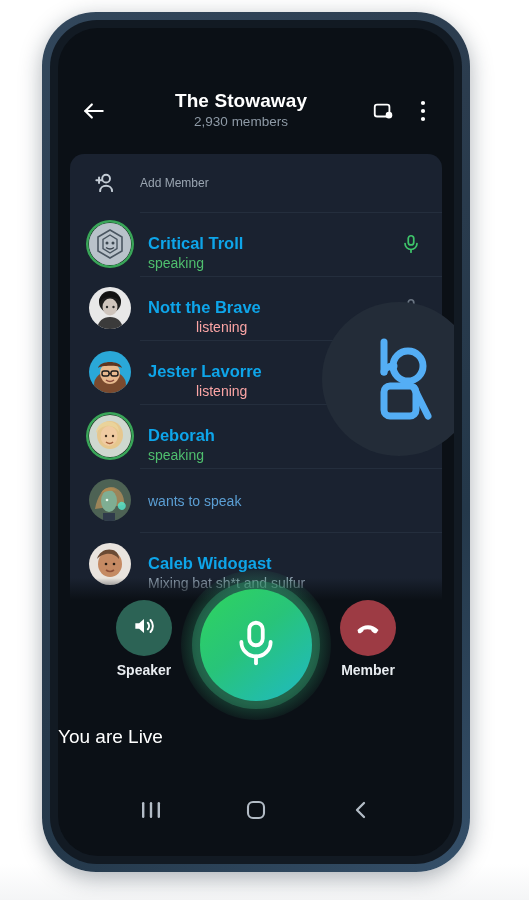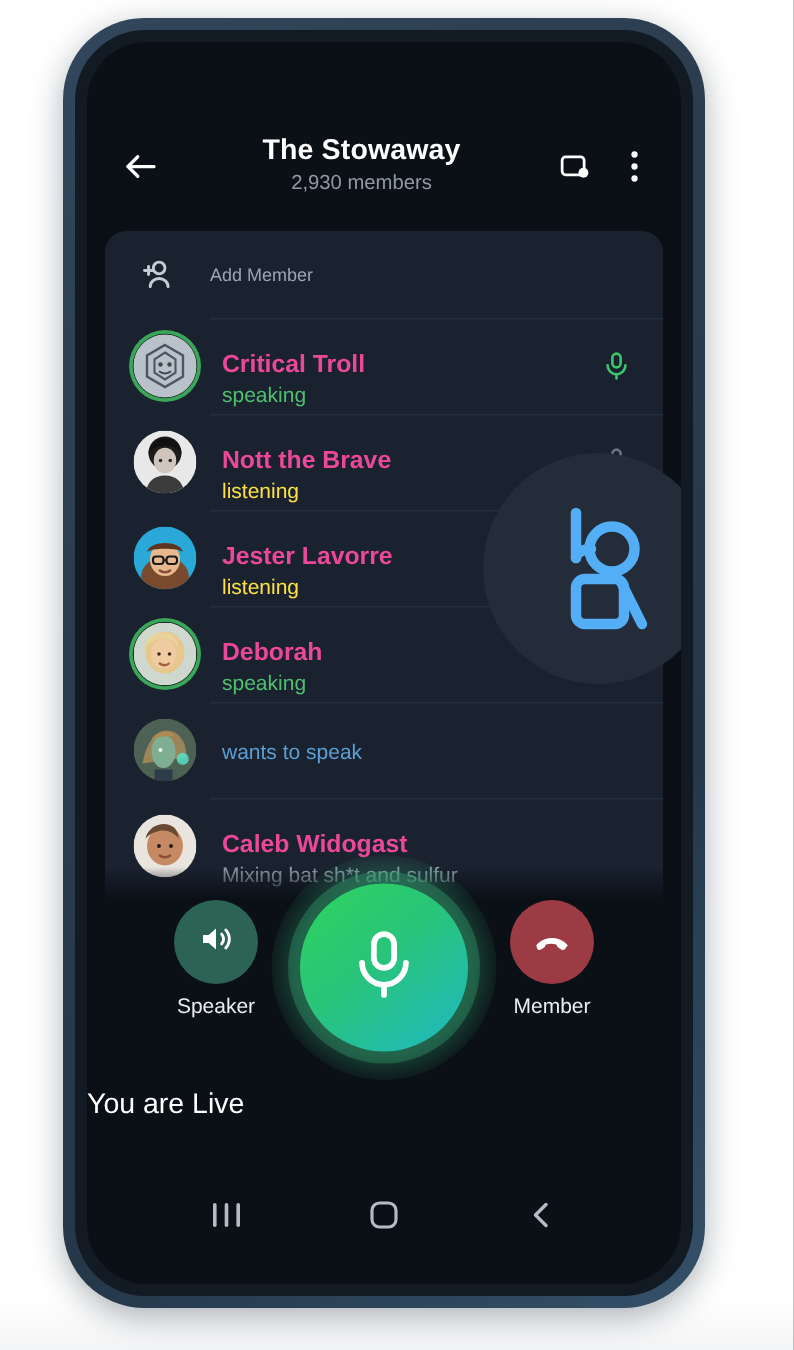--- a/index.html
+++ b/index.html
@@ -149,35 +149,35 @@
   .avatar-wrap.ring-speaking {
     box-shadow: 0 0 0 2.5px #3aa65a inset;
     background: #122018;
   }
   .member-text {
     margin-left: 14px;
     flex: 1 1 auto;
     min-width: 0;
   }
   .member-name {
-    color: #ec4899;
+    color: #0ea5e9;
     font-size: 16.5px;
     font-weight: bold;
     line-height: 20px;
     white-space: nowrap;
     margin-top: 17px;
   }
   .member-status {
     font-size: 14px;
     line-height: 18px;
     margin-top: 1px;
     white-space: nowrap;
   }
   .st-speaking { color: #4fbf6e; }
-  .st-listening { color: #fde047; }
+  .st-listening { color: #fca5a5; margin-left: 48px; }
   .st-wants { color: #5b9fd4; }
   .st-plain { color: #90a0b0; }
   .mic-cell {
     width: 34px; flex: 0 0 34px;
     display: flex; align-items: center; justify-content: center;
   }
   .list-fade {
     position: absolute;
     left: 0; right: 0; bottom: 0;
     height: 26px;
@@ -242,20 +242,21 @@
   }
   .side-btn.speaker { left: 58px; background: #2c6355; }
   .side-btn.leave { right: 58px; background: #9d3b44; }
   .side-label {
     position: absolute;
     top: 92px;
     width: 110px;
     text-align: center;
     color: #e9edf1;
     font-size: 14px;
+    font-weight: bold;
   }
   .side-label.speaker { left: 31px; }
   .side-label.leave { right: 31px; }
   .live-text {
     position: absolute;
     left: 0; right: 0;
     top: 156px;
     text-align: left;
     color: #ffffff;
     font-size: 19px;

